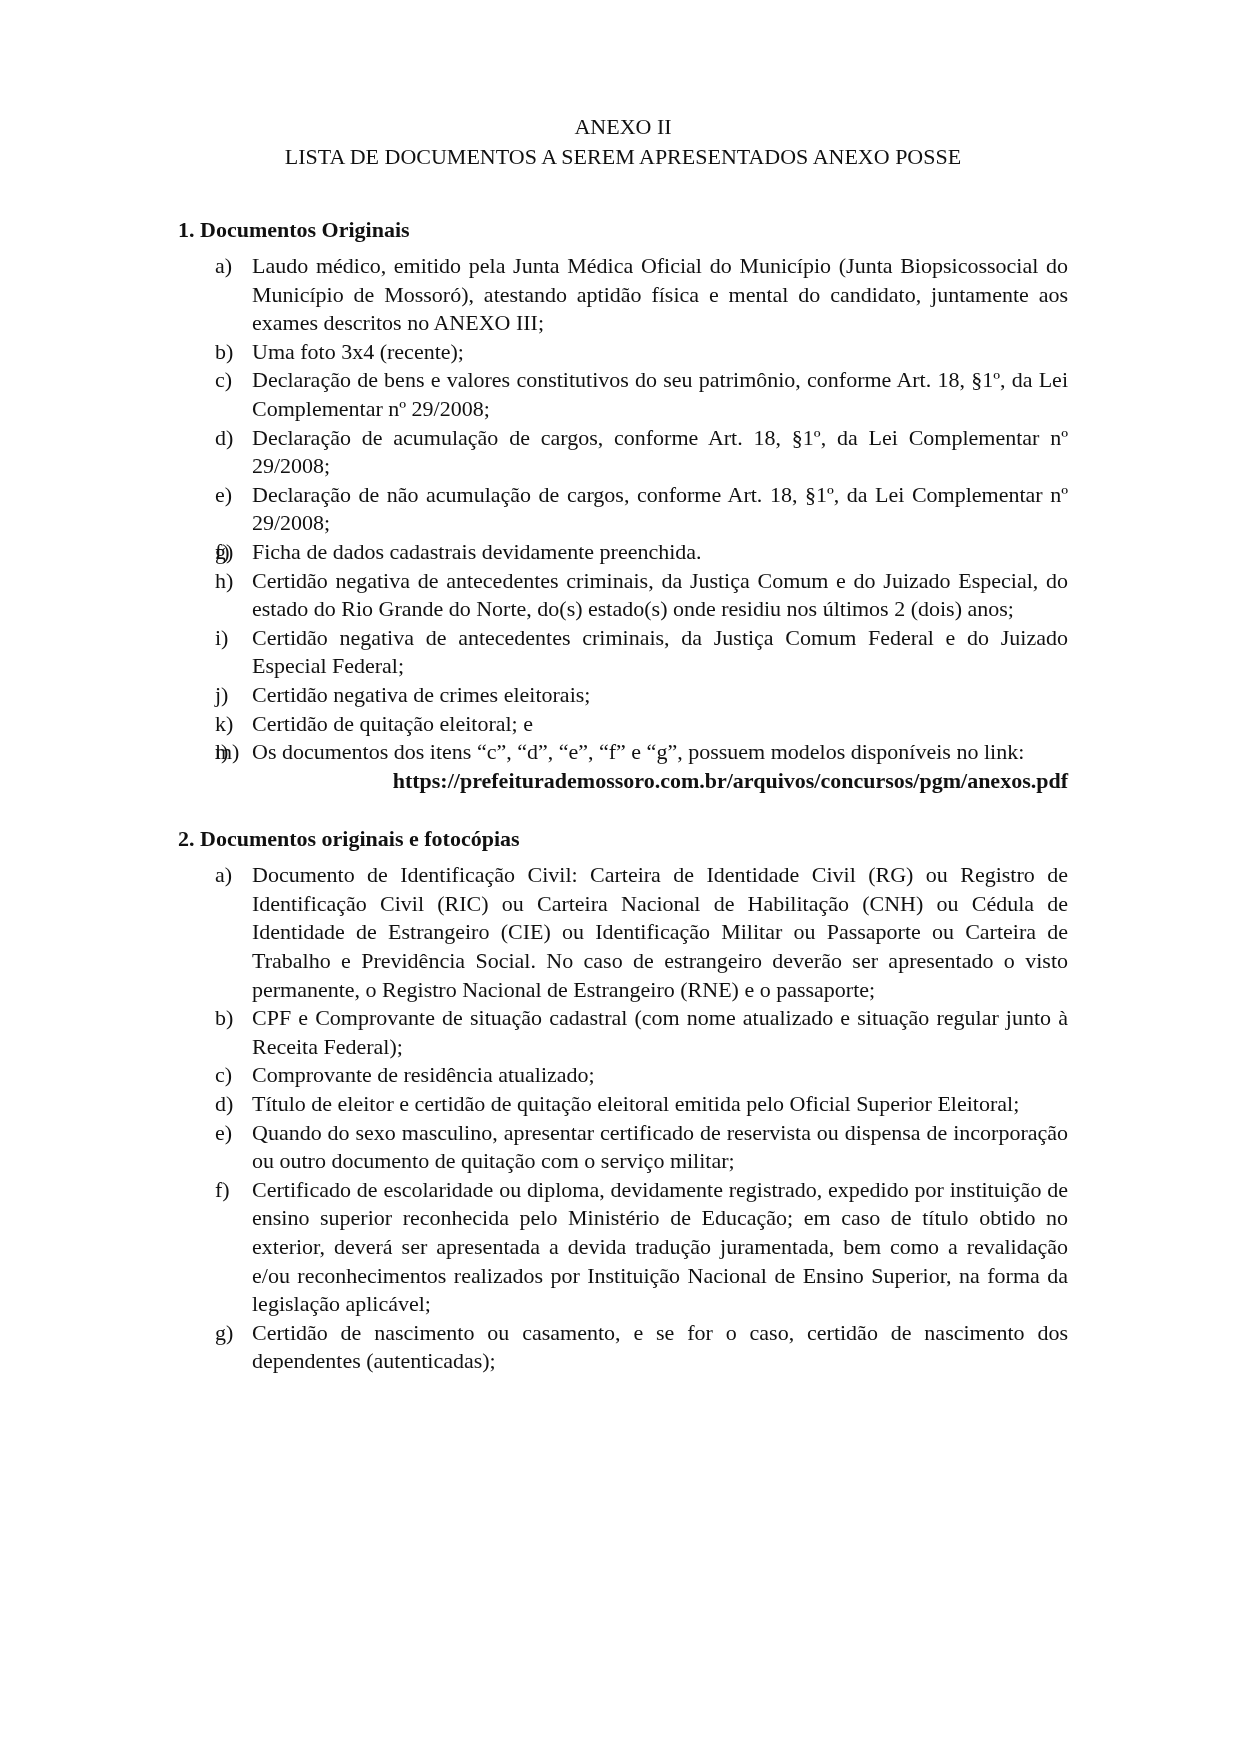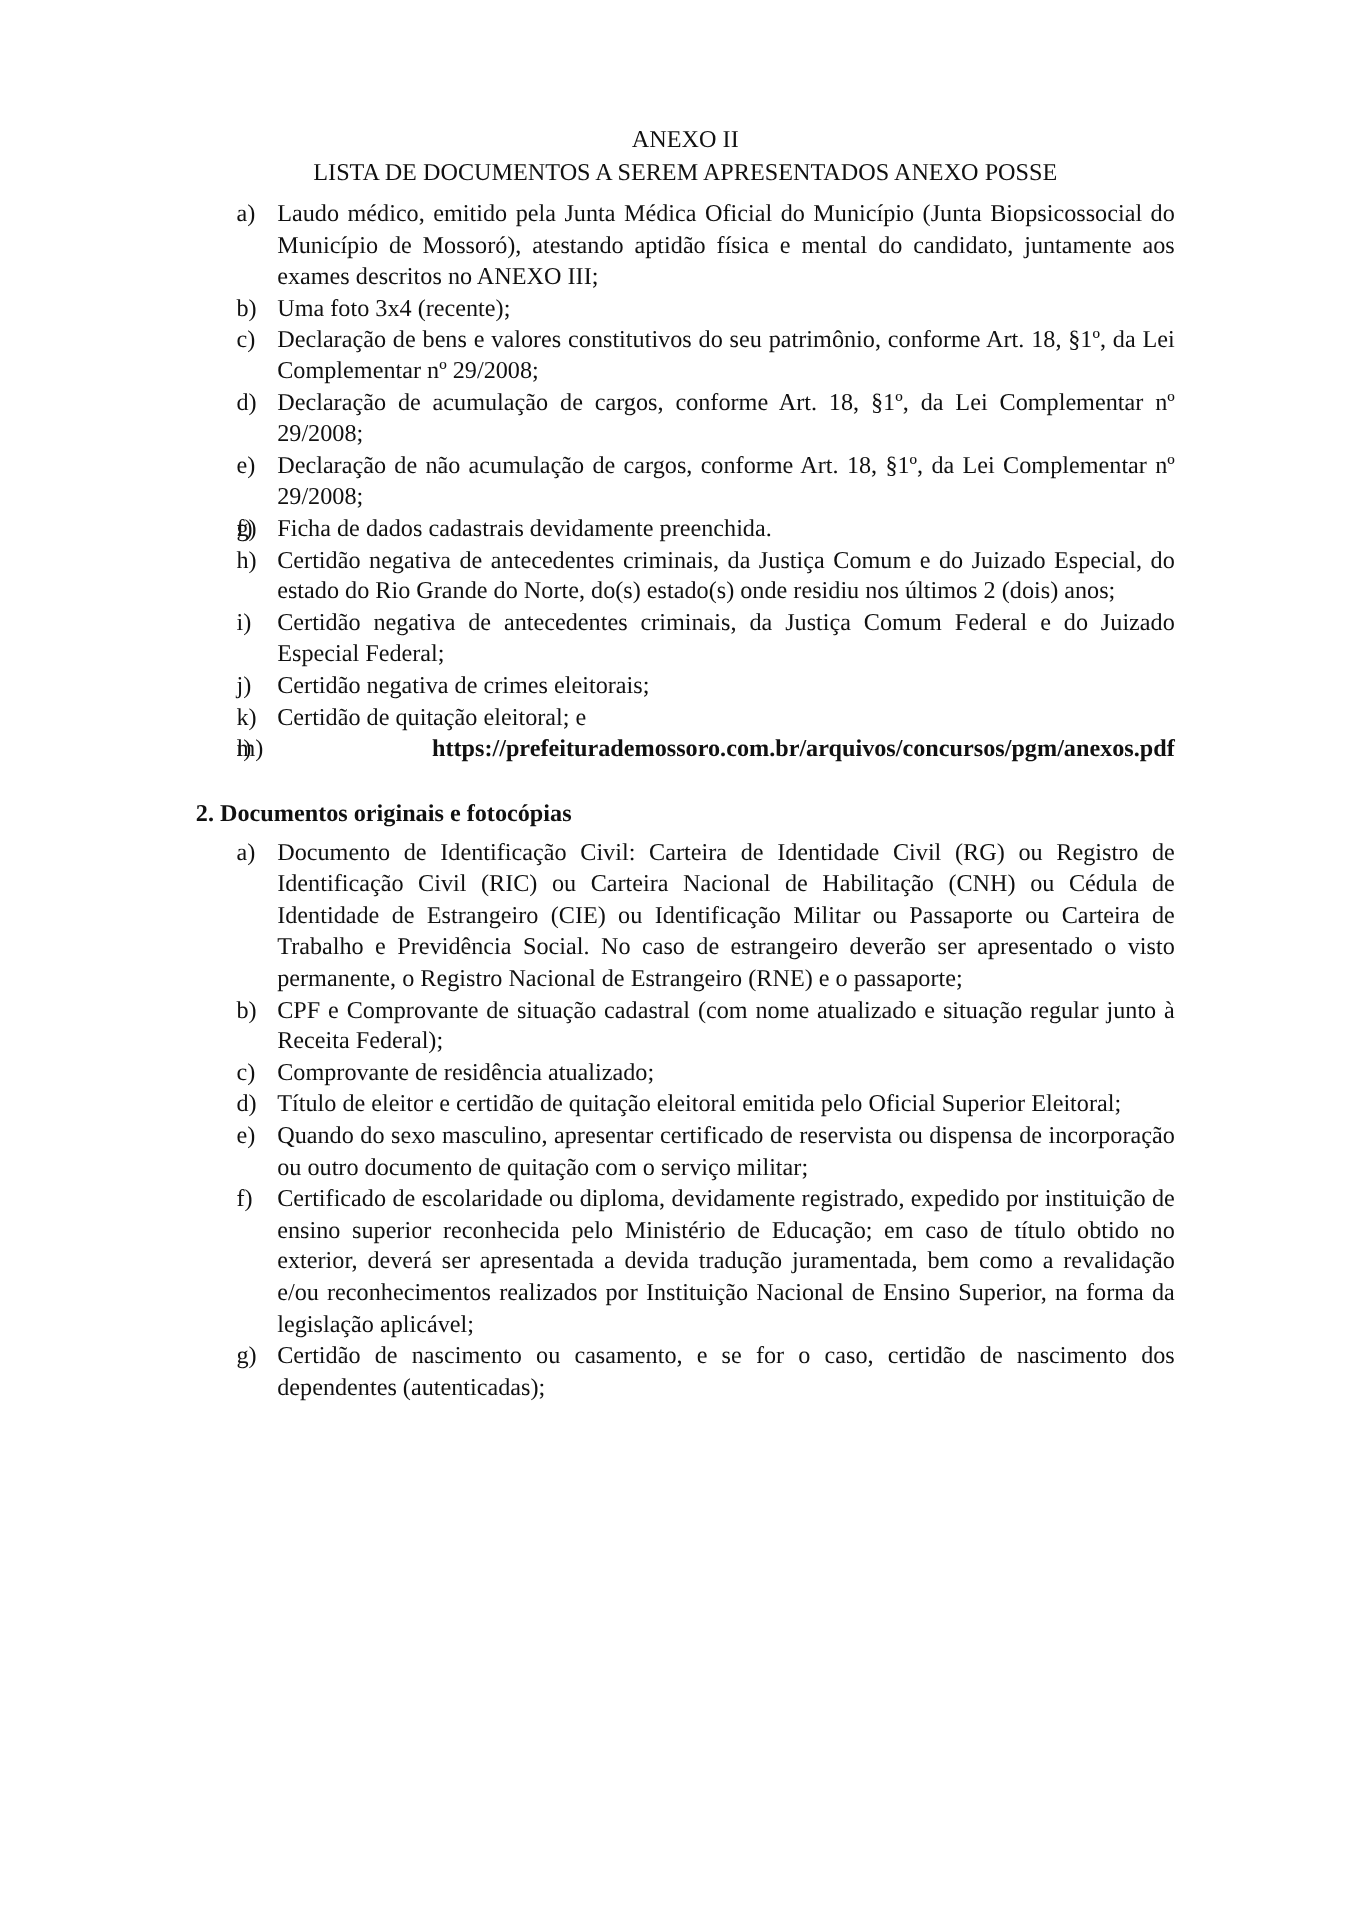--- a/index.html
+++ b/index.html
@@ -62,34 +62,35 @@
 </head>
 <body>
 
 <div class="page">
 
   <div class="title-block">
     <span class="line">ANEXO II</span>
     <span class="line">LISTA DE DOCUMENTOS A SEREM APRESENTADOS ANEXO POSSE</span>
   </div>
 
+  <h2 class="section-heading s1">1. Documentos Originais</h2>
   <ol class="doc-list">
     <li><span class="marker">a)</span><span>Laudo médico, emitido pela Junta Médica Oficial do Município (Junta Biopsicossocial do Município de Mossoró), atestando aptidão física e mental do candidato, juntamente aos exames descritos no ANEXO III;</span></li>
     <li><span class="marker">b)</span><span>Uma foto 3x4 (recente);</span></li>
     <li><span class="marker">c)</span><span>Declaração de bens e valores constitutivos do seu patrimônio, conforme Art. 18, §1º, da Lei Complementar nº 29/2008;</span></li>
     <li><span class="marker">d)</span><span>Declaração de acumulação de cargos, conforme Art. 18, §1º, da Lei Complementar nº 29/2008;</span></li>
     <li><span class="marker">e)</span><span>Declaração de não acumulação de cargos, conforme Art. 18, §1º, da Lei Complementar nº 29/2008;</span></li>
     <li><span class="marker">f)</span></li>
     <li><span class="marker">g)</span><span>Ficha de dados cadastrais devidamente preenchida.</span></li>
     <li><span class="marker">h)</span><span>Certidão negativa de antecedentes criminais, da Justiça Comum e do Juizado Especial, do estado do Rio Grande do Norte, do(s) estado(s) onde residiu nos últimos 2 (dois) anos;</span></li>
     <li><span class="marker">i)</span><span>Certidão negativa de antecedentes criminais, da Justiça Comum Federal e do Juizado Especial Federal;</span></li>
     <li><span class="marker">j)</span><span>Certidão negativa de crimes eleitorais;</span></li>
     <li><span class="marker">k)</span><span>Certidão de quitação eleitoral; e</span></li>
     <li><span class="marker">l)</span></li>
-    <li><span class="marker">m)</span><span class="link-text">https://prefeiturademossoro.com.br/arquivos/concursos/pgm/anexos.pdf</span></li>
+    <li><span class="marker">m)</span><span>Os documentos dos itens “c”, “d”, “e”, “f” e “g”, possuem modelos disponíveis no link:</span><span class="link-text">https://prefeiturademossoro.com.br/arquivos/concursos/pgm/anexos.pdf</span></li>
   </ol>
 
   <h2 class="section-heading s2">2. Documentos originais e fotocópias</h2>
   <ol class="doc-list">
     <li><span class="marker">a)</span><span>Documento de Identificação Civil: Carteira de Identidade Civil (RG) ou Registro de Identificação Civil (RIC) ou Carteira Nacional de Habilitação (CNH) ou Cédula de Identidade de Estrangeiro (CIE) ou Identificação Militar ou Passaporte ou Carteira de Trabalho e Previdência Social. No caso de estrangeiro deverão ser apresentado o visto permanente, o Registro Nacional de Estrangeiro (RNE) e o passaporte;</span></li>
     <li><span class="marker">b)</span><span>CPF e Comprovante de situação cadastral (com nome atualizado e situação regular junto à Receita Federal);</span></li>
     <li><span class="marker">c)</span><span>Comprovante de residência atualizado;</span></li>
     <li><span class="marker">d)</span><span>Título de eleitor e certidão de quitação eleitoral emitida pelo Oficial Superior Eleitoral;</span></li>
     <li><span class="marker">e)</span><span>Quando do sexo masculino, apresentar certificado de reservista ou dispensa de incorporação ou outro documento de quitação com o serviço militar;</span></li>
     <li><span class="marker">f)</span><span>Certificado de escolaridade ou diploma, devidamente registrado, expedido por instituição de ensino superior reconhecida pelo Ministério de Educação; em caso de título obtido no exterior, deverá ser apresentada a devida tradução juramentada, bem como a revalidação e/ou reconhecimentos realizados por Instituição Nacional de Ensino Superior, na forma da legislação aplicável;</span></li>

